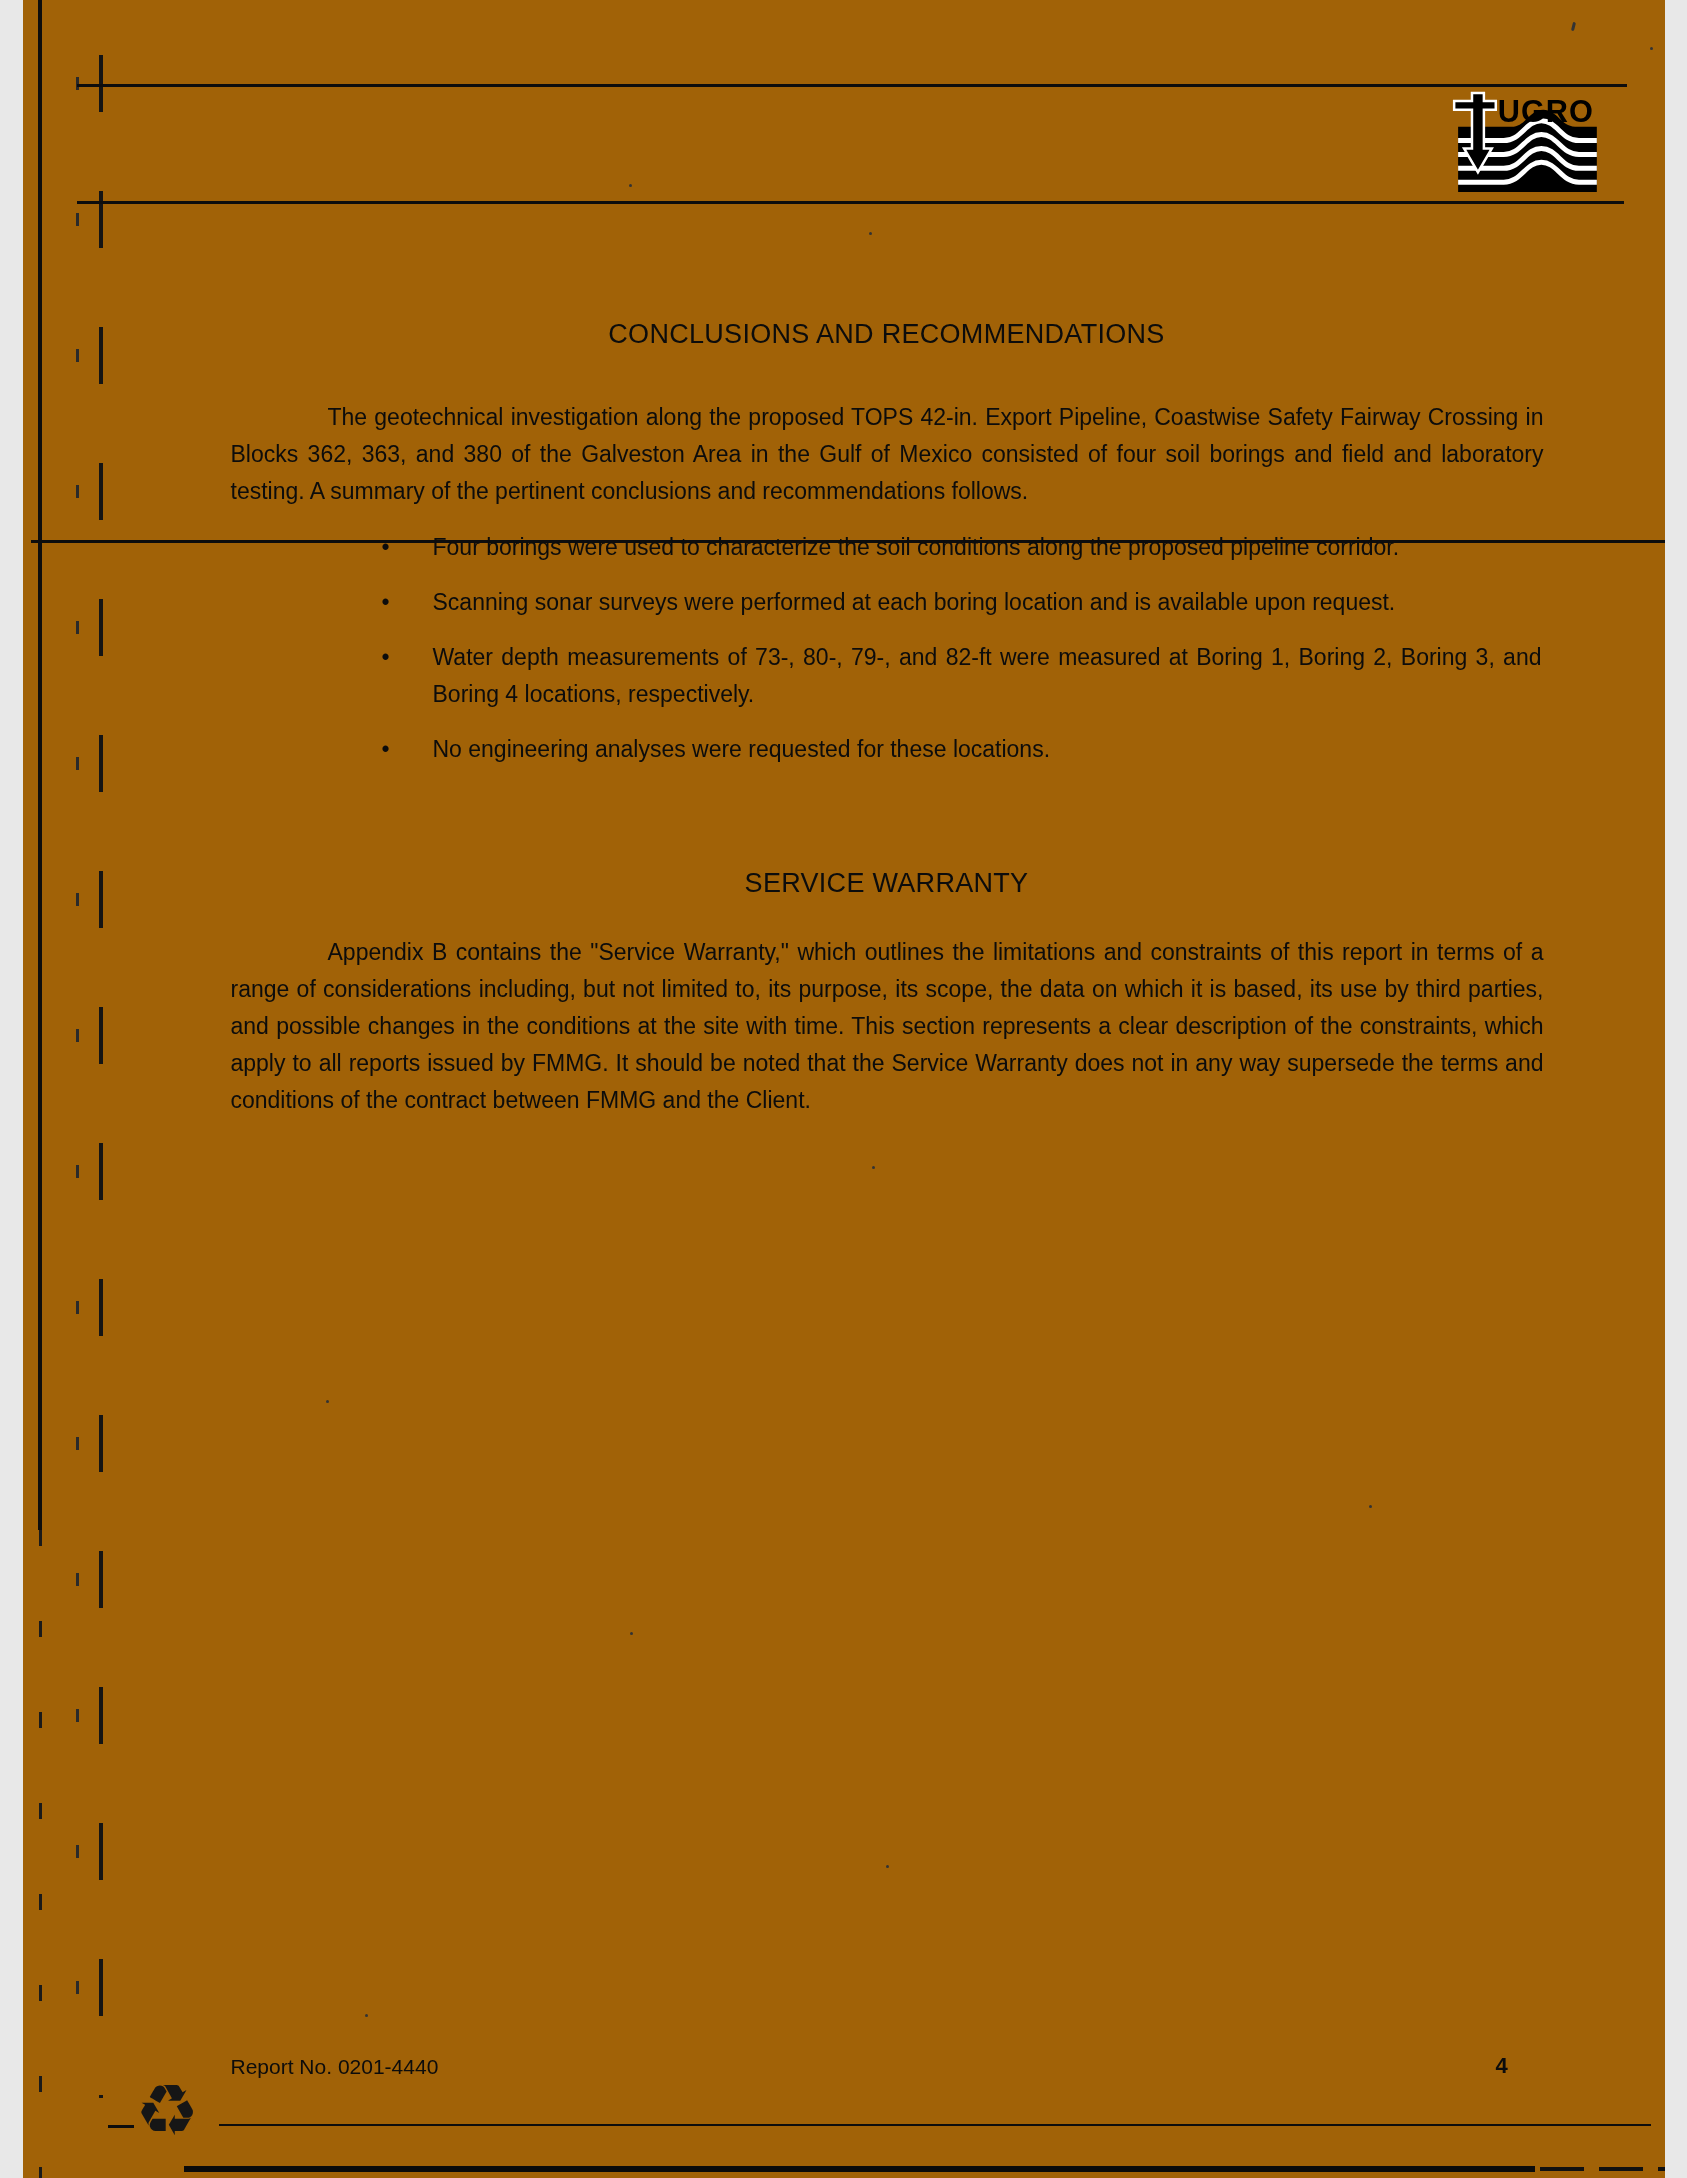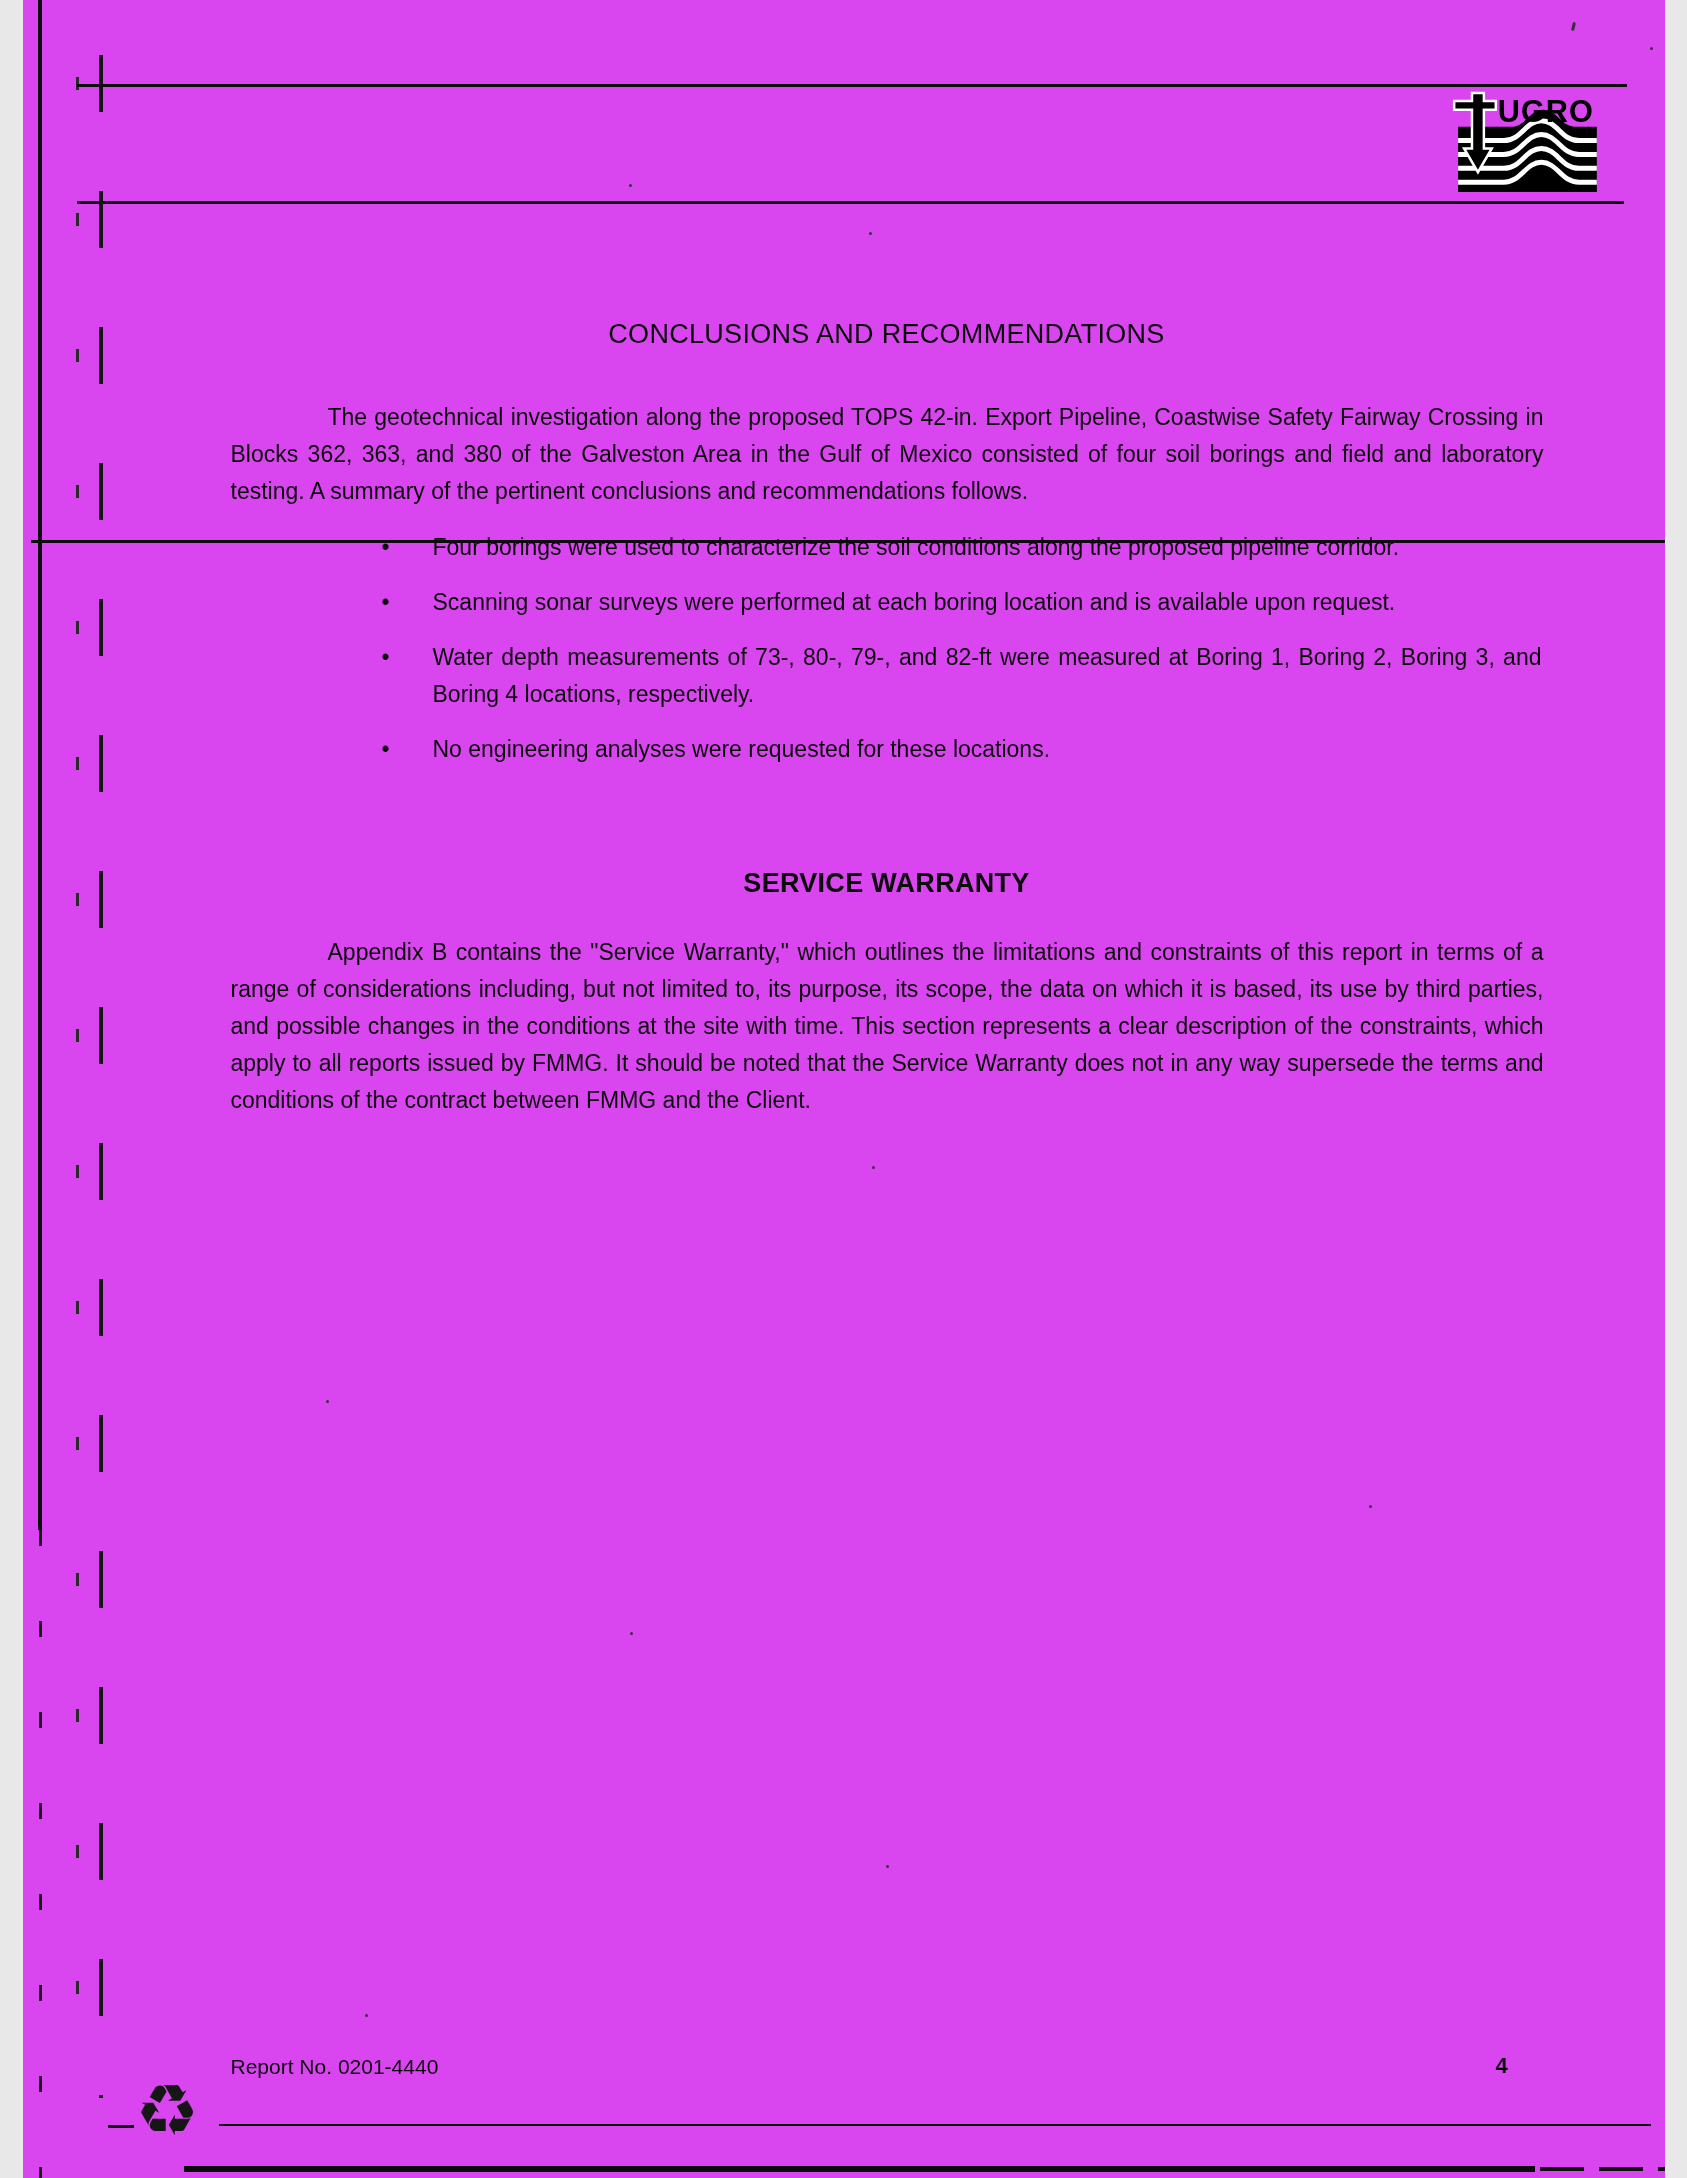--- a/index.html
+++ b/index.html
@@ -1,18 +1,18 @@
 <!DOCTYPE html>
 <html><head>
 <meta charset="utf-8">
 <style>
   html,body { margin:0; padding:0; background:#e8e8e8; }
   .page {
     position:relative; width:1642px; height:2178px; margin:0 auto;
-    background:#d946ef; overflow:hidden;
+    background:#a16207; overflow:hidden;
     font-family:"Liberation Sans", sans-serif; color:#0c0c0c;
   }
 
   
   .hline { position:absolute; background:#0d0d0d; }
   .vline-top { position:absolute; left:15px; top:0; width:4px; height:1530px; background:#0d0d0d; }
   .vline-bottom {
     position:absolute; left:16px; top:1530px; width:3px; height:648px;
     background:repeating-linear-gradient(to bottom,#1a1a1a 0 16px,transparent 16px 91px);
   }
@@ -31,21 +31,21 @@
     text-align:center; font-weight:normal; font-size:27px; letter-spacing:0.3px;
   }
   .para {
     position:absolute; left:208px; width:1313px;
     font-size:23px; line-height:37px; text-align:justify; text-indent:97px;
   }
   #para1 { top:399px; }
   #para2 { top:934px; }
   .section-title {
     position:absolute; left:208px; width:1312px; top:868px;
-    text-align:center; font-weight:bold; font-size:27px; letter-spacing:0.3px;
+    text-align:center; font-weight:normal; font-size:27px; letter-spacing:0.3px;
   }
   .bullet-list { position:absolute; left:359px; top:529px; width:1160px; list-style:none; margin:0; padding:0; }
   .bullet { display:flex; margin-bottom:18px; font-size:23px; line-height:37px; }
   .bullet .marker { flex:0 0 51px; width:51px; }
   .bullet .btext { flex:1; text-align:justify; }
 
   .footer-report { position:absolute; left:208px; top:2055px; font-size:21px; }
   .footer-page   { position:absolute; left:1473px; top:2053px; font-size:22px; font-weight:bold; }
 
   .recycle {

